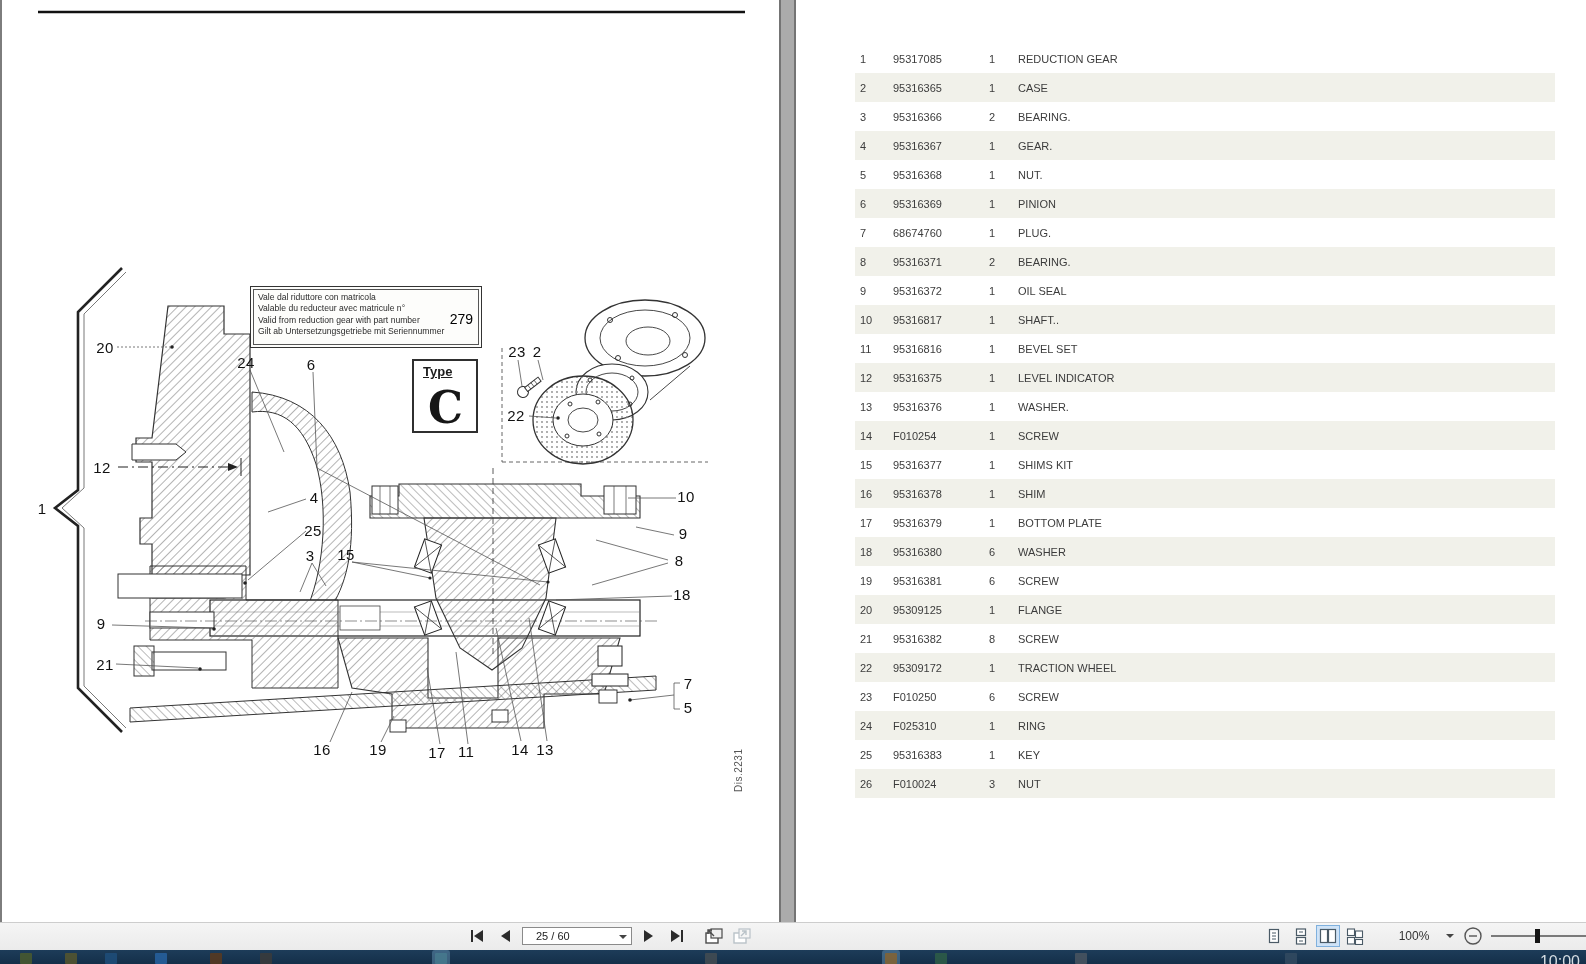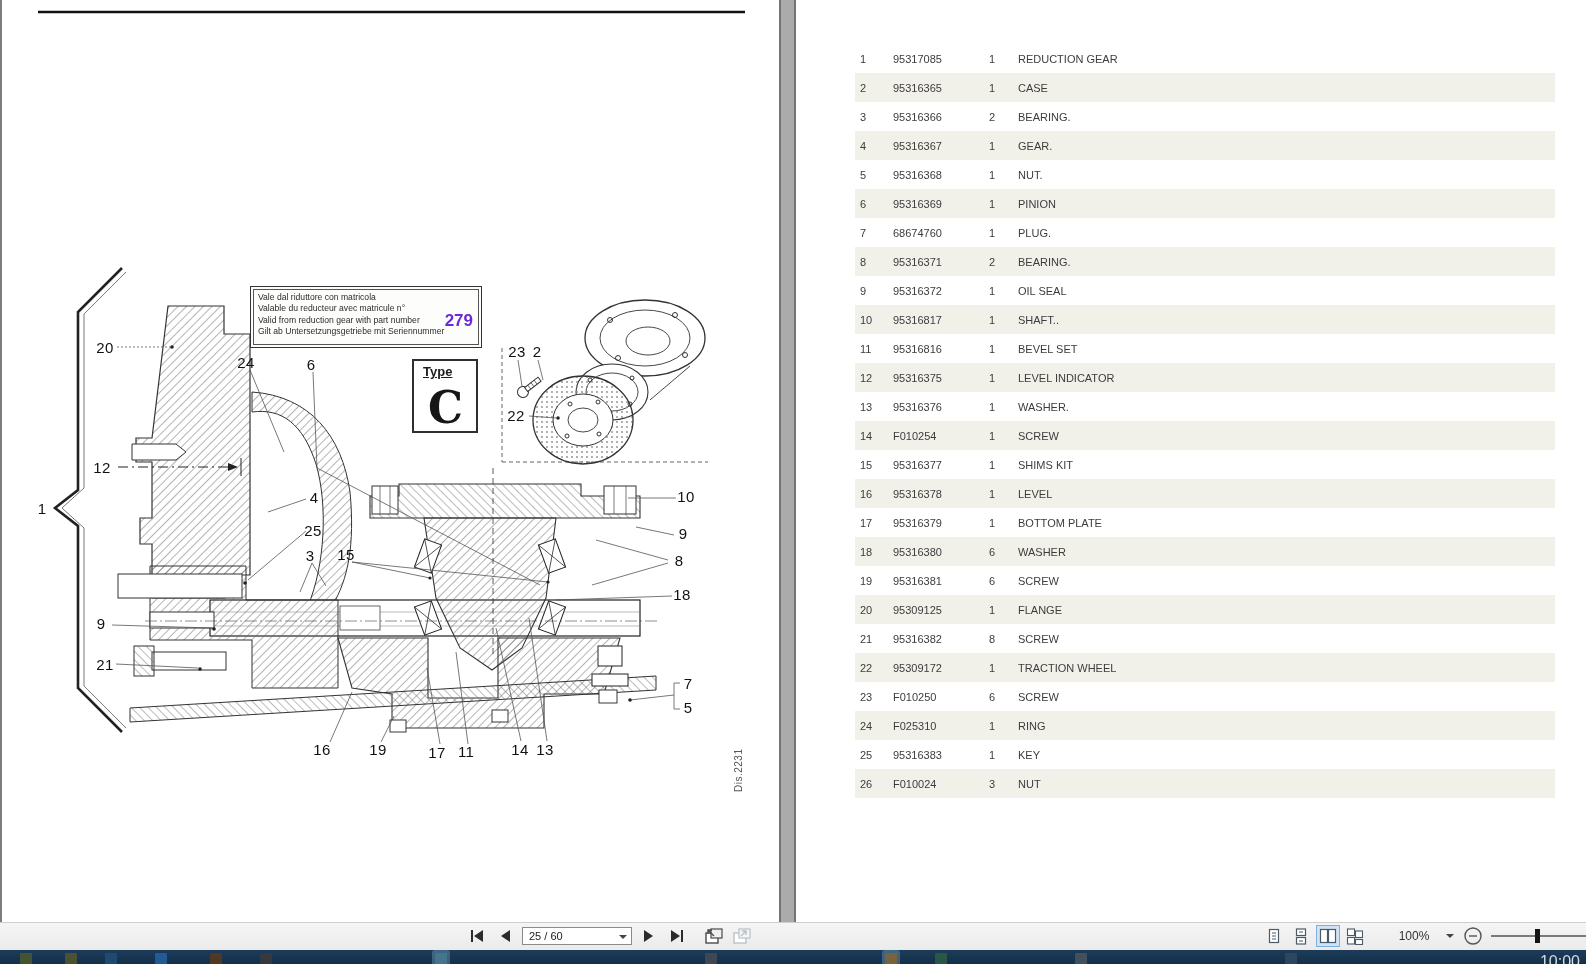--- a/index.html
+++ b/index.html
@@ -15,21 +15,21 @@
   
   .left-page{position:absolute;left:0;top:0;width:685px;height:922px;background:#fff;}
   .drawing{position:absolute;left:0;top:0;}
   .callout{position:absolute;transform:translate(-50%,-50%);font-size:15px;color:#111;
     letter-spacing:.3px;white-space:nowrap;}
   .info-box{position:absolute;left:250px;top:286px;width:232px;height:62px;
     border:1px solid #333;padding:2px;box-sizing:border-box;background:#fdfdfb;}
   .info-box-inner{width:100%;height:100%;border:1px solid #555;box-sizing:border-box;
     padding:2px 4px;position:relative;}
   .info-line{font-size:8.6px;line-height:1.32;color:#2b2b2b;white-space:nowrap;}
-  .info-number{position:absolute;right:5px;top:21px;font-size:17px;font-weight:bold;color:#6d28d9;}
+  .info-number{position:absolute;right:5px;top:21px;font-size:14px;font-weight:normal;color:#000000;}
   .type-box{position:absolute;left:412px;top:359px;width:66px;height:74px;
     border:2px solid #2f2f2f;box-sizing:border-box;background:#fff;}
   .type-label{font-size:13px;font-weight:bold;text-decoration:underline;color:#1c1c1c;
     margin:3px 0 9px 9px;}
   .type-letter{font-family:"DejaVu Serif",serif;font-size:44px;font-weight:bold;color:#161616;
     line-height:1;margin:-2px 0 0 14px;}
   .drawing-number{position:absolute;left:733px;top:792px;transform:rotate(-90deg);
     transform-origin:left top;font-size:10px;color:#555;letter-spacing:.5px;}
   
   .right-page{position:absolute;left:792px;top:0;width:794px;height:922px;background:#fff;}
@@ -43,21 +43,21 @@
   .c-fig{padding-left:5px;}
   .c-qty{padding-left:8px;}
   
   .toolbar{position:absolute;left:0;top:922px;width:1586px;height:28px;
     background:linear-gradient(#f5f5f5,#ebebeb);border-top:1px solid #cdcdcd;box-sizing:border-box;}
   .nav-cluster{position:absolute;left:466px;top:4px;display:flex;align-items:center;gap:6px;}
   .tb-btn{width:22px;height:18px;display:flex;align-items:center;justify-content:center;cursor:pointer;}
   .combo{width:110px;height:18px;border:1px solid #8a8a8a;background:#fff;position:relative;
     display:flex;align-items:center;box-sizing:border-box;}
   .combo input{border:none;outline:none;width:88px;height:14px;font-size:11px;color:#222;
-    padding-left:6px;font-family:"Liberation Sans",sans-serif;background:transparent;}
+    padding-left:13px;font-family:"Liberation Sans",sans-serif;background:transparent;}
   .combo-arrow{position:absolute;right:4px;top:7px;width:0;height:0;
     border-left:4px solid transparent;border-right:4px solid transparent;border-top:4px solid #444;}
   .right-cluster{position:absolute;left:1262px;top:2px;display:flex;align-items:center;}
   .layout-btn{width:24px;height:22px;display:flex;align-items:center;justify-content:center;
     margin-right:3px;cursor:pointer;border:1px solid transparent;box-sizing:border-box;}
   .layout-btn.active{background:#cfe3f7;border:1px solid #7fb0dd;}
   .zoom-label{font-size:12px;color:#333;margin-left:26px;width:36px;text-align:center;}
   .zoom-arrow{width:0;height:0;border-left:4px solid transparent;border-right:4px solid transparent;
     border-top:4px solid #444;margin-left:14px;cursor:pointer;}
   .zoom-out{margin-left:9px;cursor:pointer;display:flex;align-items:center;}
@@ -419,21 +419,21 @@
         <div class="t-cell c-qty">1</div>
         <div class="t-cell c-description">SHIMS KIT</div>
         <div class="t-cell c-remark"></div>
         <div class="t-cell c-validity"></div>
         <div class="t-cell c-trucks"></div>
       </div>
       <div class="t-row shaded">
         <div class="t-cell c-fig">16</div>
         <div class="t-cell c-part_no">95316378</div>
         <div class="t-cell c-qty">1</div>
-        <div class="t-cell c-description">LEVEL</div>
+        <div class="t-cell c-description">SHIM</div>
         <div class="t-cell c-remark"></div>
         <div class="t-cell c-validity"></div>
         <div class="t-cell c-trucks"></div>
       </div>
       <div class="t-row">
         <div class="t-cell c-fig">17</div>
         <div class="t-cell c-part_no">95316379</div>
         <div class="t-cell c-qty">1</div>
         <div class="t-cell c-description">BOTTOM PLATE</div>
         <div class="t-cell c-remark"></div>

